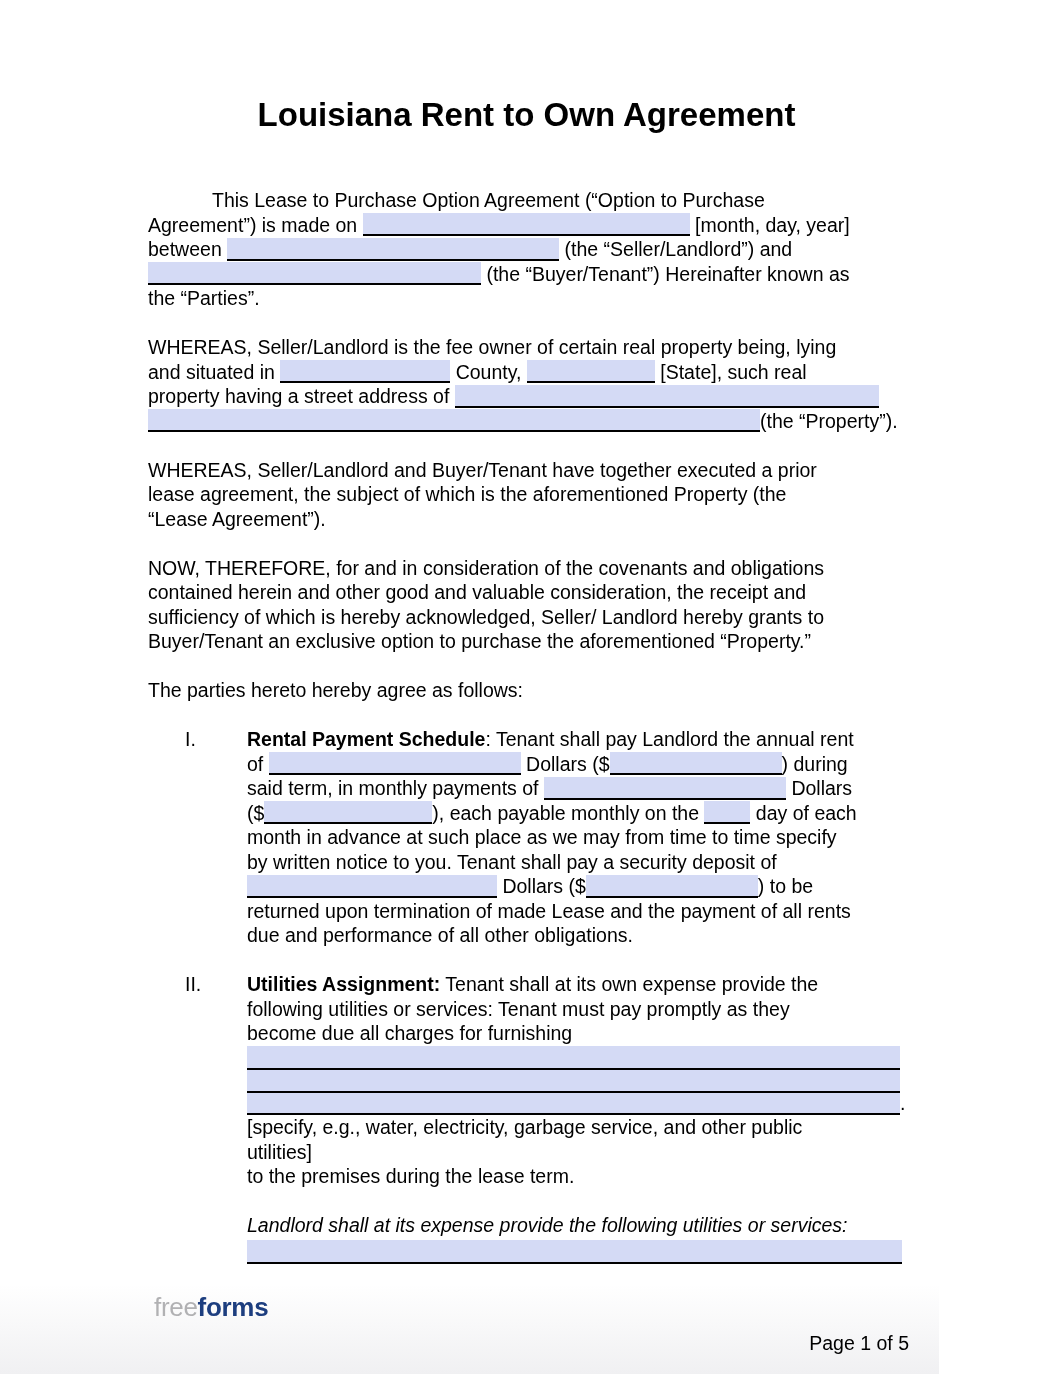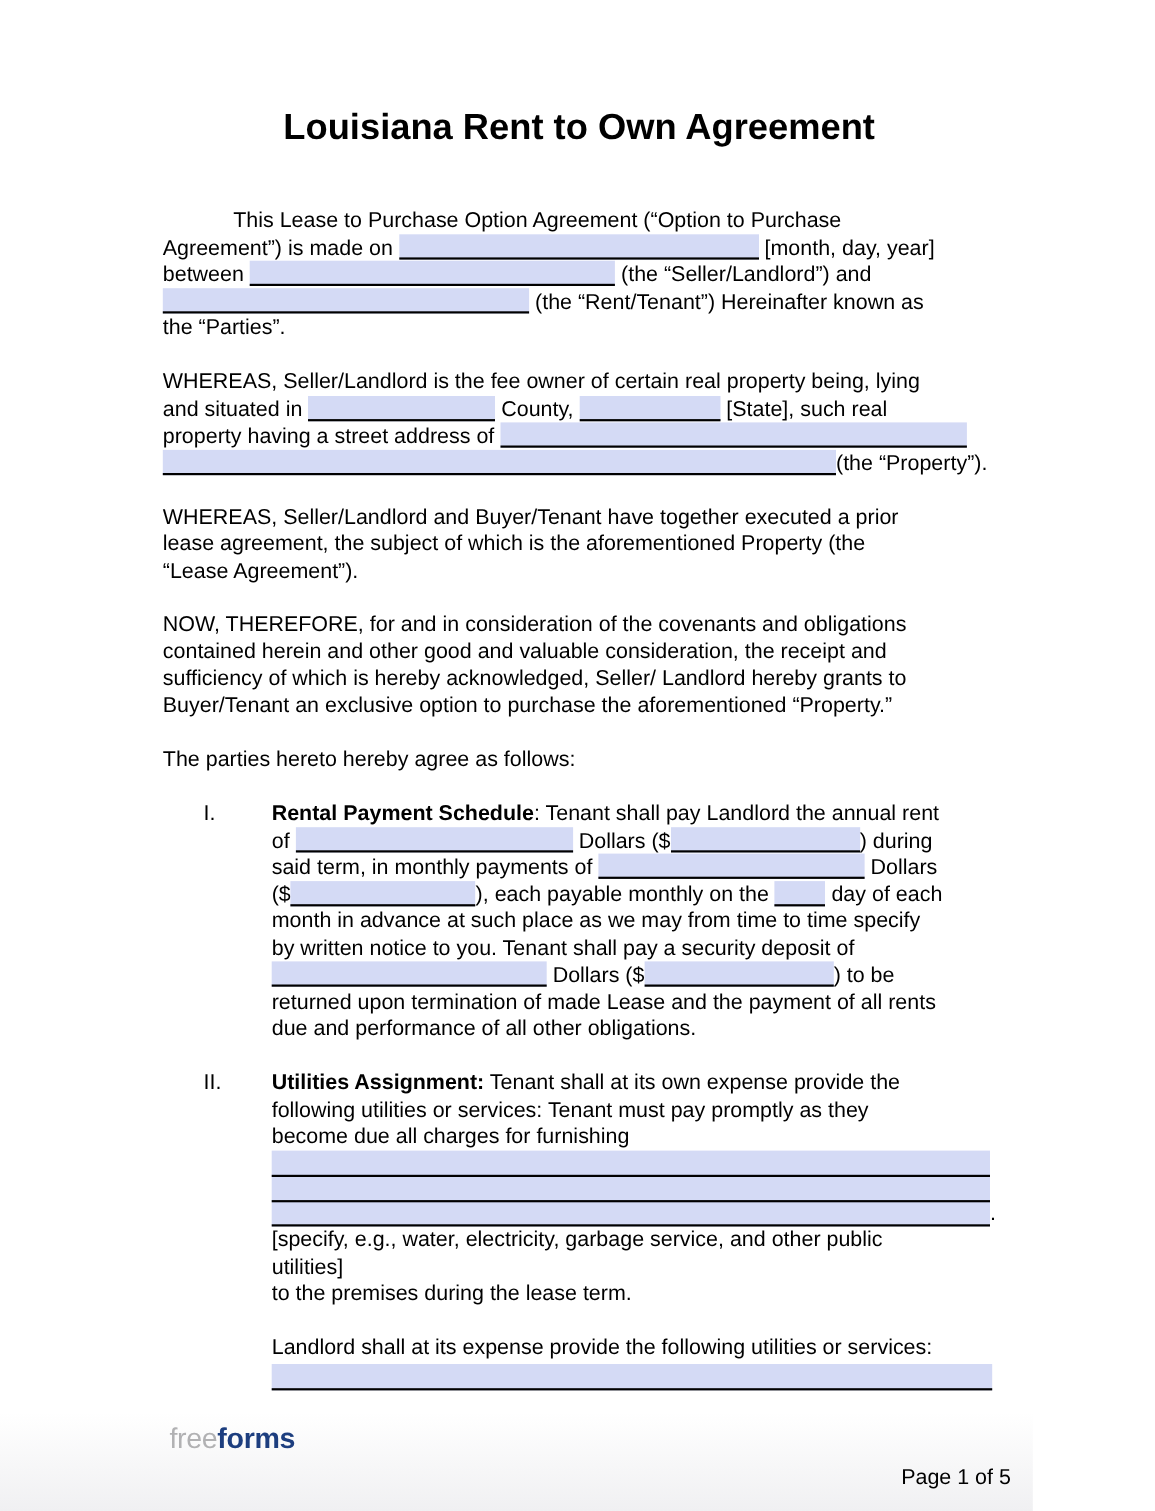--- a/index.html
+++ b/index.html
@@ -19,50 +19,50 @@
   .ln { white-space:pre; height:24.5px; }
   .fl-indent { padding-left:64px; }
   .b { font-weight:bold; }
   .blank {
     display:inline-block; background:var(--hl,#d4daf5);
     border-bottom:2px solid #000; height:21px; vertical-align:-4.5px;
   }
   .sec { display:flex; margin-top:24.5px; margin-left:37px; }
   .marker { width:62px; flex:none; }
   .sec-content { width:655px; flex:none; }
-  .indented { margin-left:99px; width:655px; }
+  .indented { margin-left:99px; width:655px;font-style:italic; }
   .mrow { display:flex; align-items:flex-end; height:69.5px; }
   .mblank { width:653px; background:var(--hl,#d4daf5); padding-top:2px; flex:none; }
   .mline { height:20.5px; border-bottom:2px solid #000; }
   .fullblank {
     width:655px; height:24px; background:var(--hl,#d4daf5);
     border-bottom:2px solid #000; box-sizing:border-box; margin-top:2px;
   }
   .logo {
     position:absolute; left:154px; top:1292px; font-size:26px; line-height:30px;
     letter-spacing:-0.3px;
   }
   .logo .free { color:var(--logo-free,#b1b1b3); font-weight:400; }
   .logo .forms { color:var(--logo-forms,#1d3e7f); font-weight:700; }
-  .pagenum { position:absolute; top:1331px; right:20px; font-size:19.5px; line-height:24px; }
+  .pagenum { position:absolute; top:1331px; right:30px; font-size:19.5px; line-height:24px; }
 </style>
 </head>
 <body>
 
 <div class="page">
   <div class="fade"></div>
 
   <div class="content">
     <h1 class="title">Louisiana Rent to Own Agreement</h1>
     <div id="doc-body">
         <div class="para first">
           <div class="ln fl-indent"><span>This Lease to Purchase Option Agreement (“Option to Purchase</span></div>
           <div class="ln"><span>Agreement”) is made on </span><span class="blank" style="width: 327px;"></span><span> [month, day, year]</span></div>
           <div class="ln"><span>between </span><span class="blank" style="width: 332px;"></span><span> (the “Seller/Landlord”) and</span></div>
-          <div class="ln"><span class="blank" style="width: 333px;"></span><span> (the “Rent/Tenant”) Hereinafter known as</span></div>
+          <div class="ln"><span class="blank" style="width: 333px;"></span><span> (the “Buyer/Tenant”) Hereinafter known as</span></div>
           <div class="ln"><span>the “Parties”.</span></div>
         </div>
         <div class="para">
           <div class="ln"><span>WHEREAS, Seller/Landlord is the fee owner of certain real property being, lying</span></div>
           <div class="ln"><span>and situated in </span><span class="blank" style="width: 170px;"></span><span> County, </span><span class="blank" style="width: 128px;"></span><span> [State], such real</span></div>
           <div class="ln"><span>property having a street address of </span><span class="blank" style="width: 424px;"></span></div>
           <div class="ln"><span class="blank" style="width: 612px;"></span><span>(the “Property”).</span></div>
         </div>
         <div class="para">
           <div class="ln"><span>WHEREAS, Seller/Landlord and Buyer/Tenant have together executed a prior</span></div>

